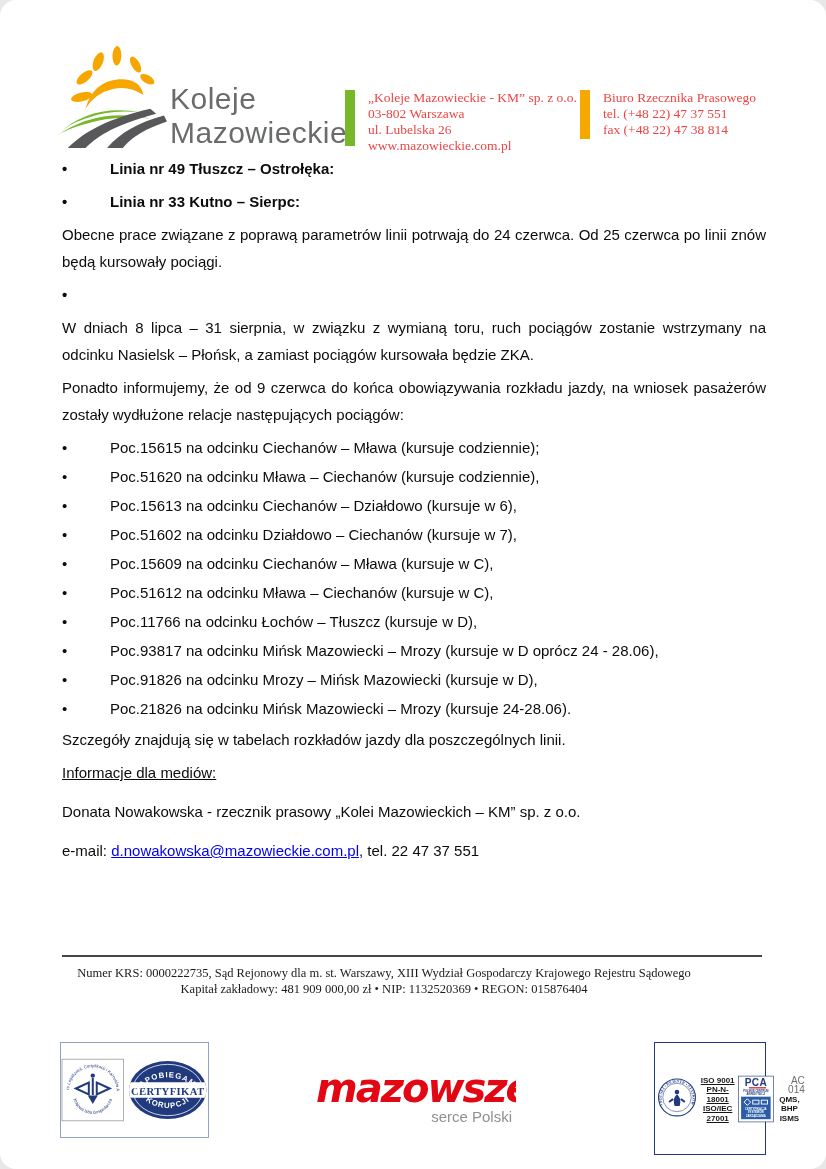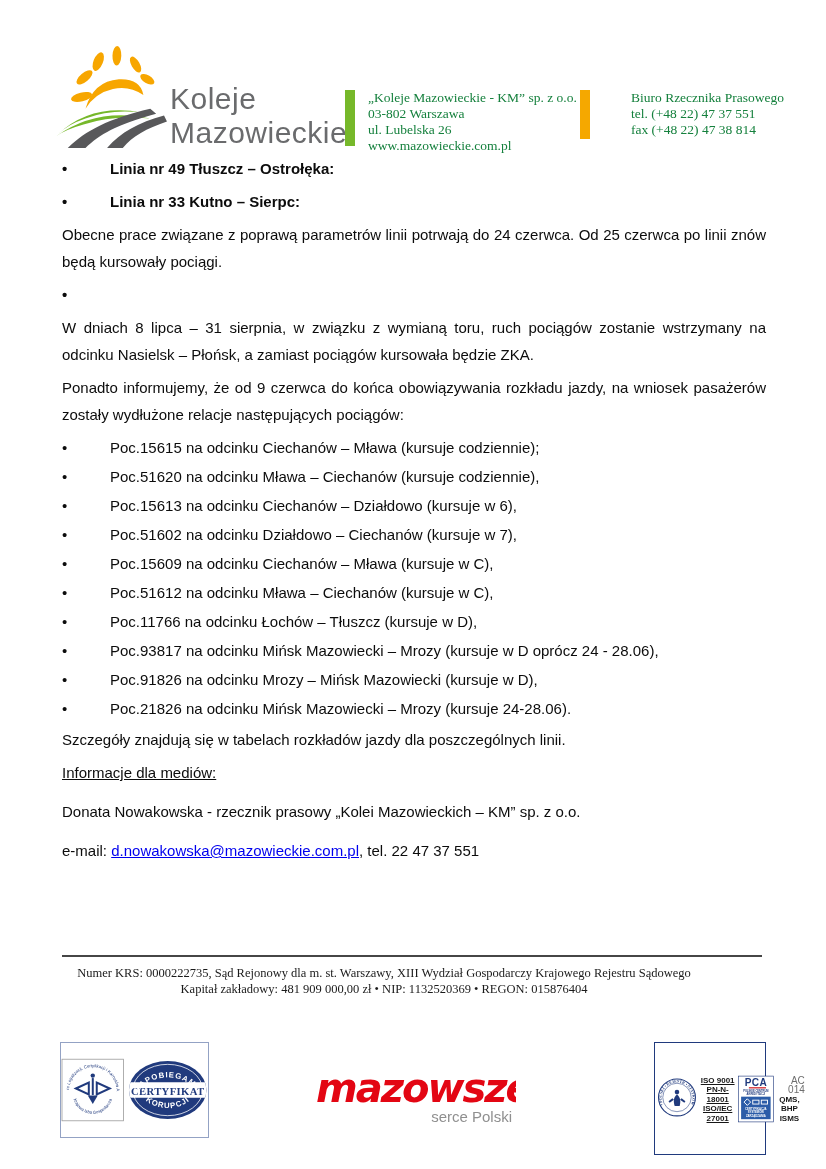--- a/index.html
+++ b/index.html
@@ -1,36 +1,36 @@
 <!DOCTYPE html>
 <html><head>
 <meta charset="utf-8">
 <style>
   * { margin:0; padding:0; box-sizing:border-box; }
   html,body { background:#e8e8e8; }
   .page {
     position:relative; width:826px; height:1169px; margin:0 auto;
     background:#ffffff; overflow:hidden;
-    font-family:"Liberation Sans", sans-serif; color:#111;
+    font-family:"Liberation Sans", sans-serif; color:#111;border-radius:16px;
   }
 
   
   .km-logo-svg { position:absolute; left:52px; top:40px; width:118px; height:108px; }
   .km-logo-text {
     position:absolute; left:170px; top:82px;
     font-size:30px; line-height:34px; color:#6a6b6d; letter-spacing:0.5px;
   }
   .contact-block { position:absolute; top:90px; display:flex; }
   .contact-block .bar { width:10px; margin-right:13px; }
   .contact-block .lines {
-    font-family:"Liberation Serif", serif; font-size:13.5px; line-height:16px; color:#15803d;
+    font-family:"Liberation Serif", serif; font-size:13.5px; line-height:16px; color:#ef4444;
   }
   .company-block { left:345px; }
   .company-block .bar { height:56px; }
-  .press-block { left:580px;gap:28px; }
+  .press-block { left:580px; }
   .press-block .bar { height:49px; }
 
   
   .content { position:absolute; left:62px; top:155px; width:704px; font-size:15px; color:#0c0c0c; }
   .bullet-row { display:flex; line-height:27px; }
   .bullet-row .bullet { width:48px; flex:0 0 48px; }
   .section-head { font-weight:bold; margin-bottom:6px; }
   .para { text-align:justify; line-height:27px; margin-bottom:6px; }
   .train-item { margin-bottom:2px; }
   .train-item .txt { flex:1; }

